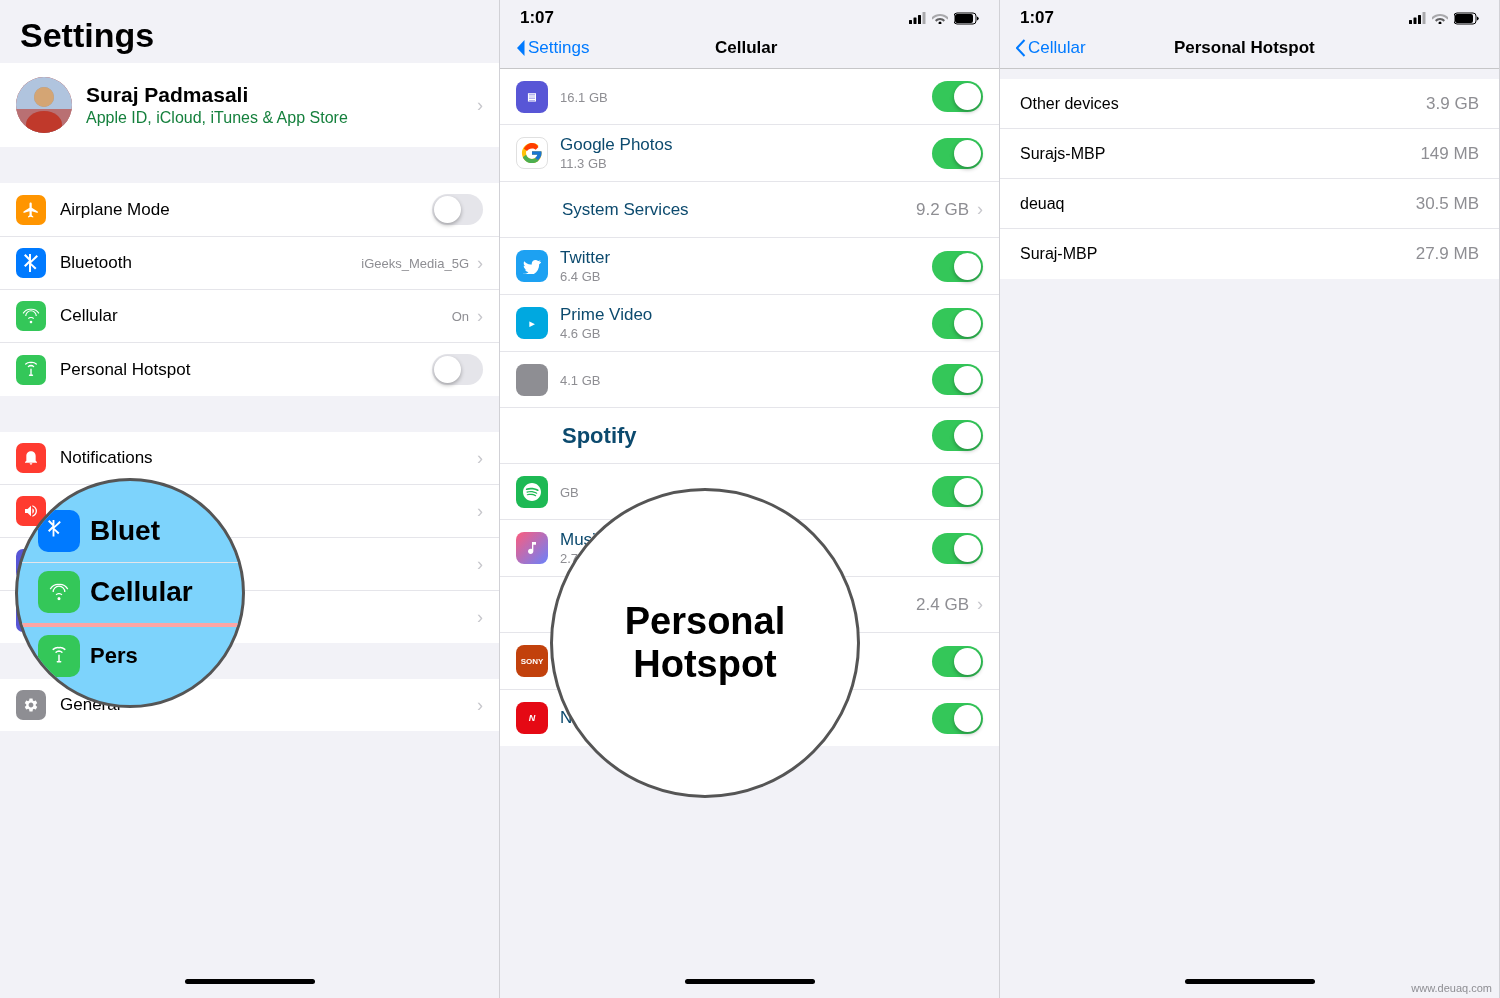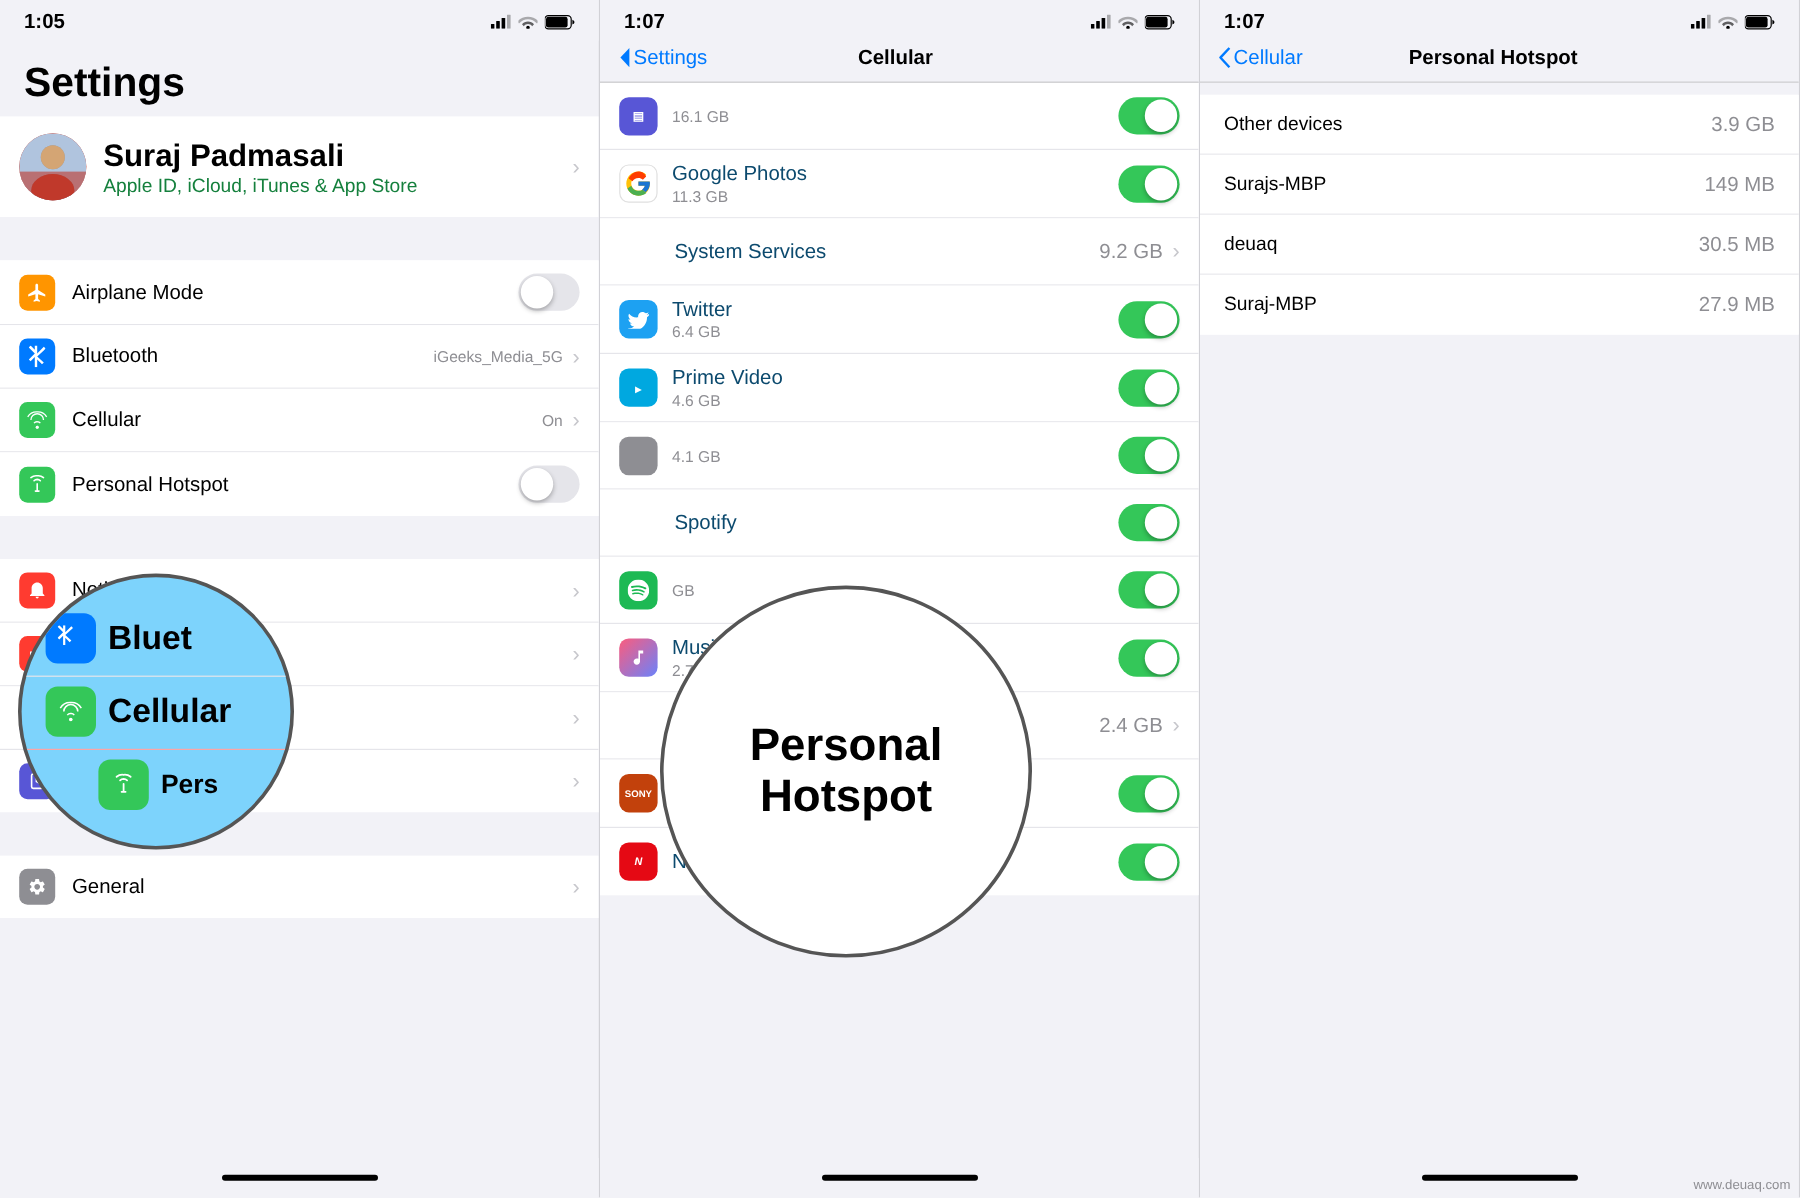--- a/index.html
+++ b/index.html
@@ -89,21 +89,21 @@
       height: 56px;
       border-radius: 28px;
       background: #c0392b;
       overflow: hidden;
       margin-right: 14px;
       display: flex;
       align-items: center;
       justify-content: center;
     }
     .profile-info { flex: 1; }
-    .profile-name { font-size: 26px; font-weight: 600; color: #000; }
+    .profile-name { font-size: 21px; font-weight: 600; color: #000; }
     .profile-sub { font-size: 16px; color: #15803d; margin-top: 2px; }
     .chevron { color: #c7c7cc; font-size: 18px; }
 
     
     .section-gap { height: 36px; background: #f2f2f7; }
     .section-gap-sm { height: 10px; background: #f2f2f7; }
 
     
     .settings-group {
       background: #fff;
@@ -268,41 +268,20 @@
       right: 8px;
       font-size: 11px;
       color: #8e8e93;
       z-index: 100;
     }
   </style>
 </head>
 <body>
 
 <div class="panel">
-  <div class="status-bar">
-    <span class="status-time">1:05</span>
-    <div class="status-icons">
-      <svg width="17" height="12" viewBox="0 0 17 12">
-        <rect x="0" y="8" width="3" height="4" rx="0.5"></rect>
-        <rect x="4.5" y="5.5" width="3" height="6.5" rx="0.5"></rect>
-        <rect x="9" y="3" width="3" height="9" rx="0.5"></rect>
-        <rect x="13.5" y="0" width="3" height="12" rx="0.5" opacity="0.3"></rect>
-      </svg>
-      <svg width="16" height="12" viewBox="0 0 16 12">
-        <path d="M8 9.5a1.5 1.5 0 110 3 1.5 1.5 0 010-3z"></path>
-        <path d="M8 6C10 6 11.8 6.9 13 8.3l-1.5 1.5C10.6 8.7 9.4 8 8 8s-2.6.7-3.5 1.8L3 8.3C4.2 6.9 6 6 8 6z" opacity="0.6"></path>
-        <path d="M8 2C11.5 2 14.7 3.5 17 6l-1.5 1.5C13.4 5.2 10.8 4 8 4S2.6 5.2.5 7.5L-1 6C1.3 3.5 4.5 2 8 2z" opacity="0.3"></path>
-      </svg>
-      <svg width="25" height="13" viewBox="0 0 25 13">
-        <rect x="0" y="1" width="22" height="11" rx="3" stroke="#000" stroke-width="1" fill="none"></rect>
-        <rect x="1" y="2" width="18" height="9" rx="2" fill="#000"></rect>
-        <path d="M23 4.5v4c1.1-.5 1.8-1.4 1.8-2s-.7-1.5-1.8-2z"></path>
-      </svg>
-    </div>
-  </div>
 
   <div class="scroll-content">
     <div class="settings-title">Settings</div>
 
     <div class="settings-group">
       <div class="profile-row">
         <div class="profile-avatar">
           <svg width="56" height="56" viewBox="0 0 56 56">
             <rect width="56" height="56" fill="#b0c4de"></rect>
             <circle cx="28" cy="20" r="10" fill="#8a9bb0"></circle>
@@ -440,21 +419,21 @@
     </div>
     <div style="display:flex; align-items:center; width:100%; padding: 0 16px 0 20px; border-top: 1px solid #e5e5ea; padding-top:8px; margin-top:4px;">
       <div style="width:42px; height:42px; border-radius:10px; background:#34c759; display:flex; align-items:center; justify-content:center; margin-right:10px; flex-shrink:0;">
         <svg width="20" height="20" viewBox="0 0 24 24" fill="white">
             <path d="M1.5 8.5A11.5 11.5 0 0 1 12 3a11.5 11.5 0 0 1 10.5 5.5M5 12a7 7 0 0 1 14 0M8.5 15.5A4 4 0 0 1 12 14a4 4 0 0 1 3.5 1.5M12 19a1 1 0 1 0 0 2 1 1 0 0 0 0-2z" stroke="white" stroke-width="1.5" fill="none"></path>
             <circle cx="12" cy="20" r="1.5" fill="white"></circle>
           </svg>
       </div>
       <span style="font-size:28px; font-weight:600; color:#000;">Cellular</span>
     </div>
-    <div style="display:flex; align-items:center; width:100%; padding: 0 16px 0 20px; border-top: 1px solid #fca5a5; padding-top:8px; margin-top:4px;justify-content:center;">
+    <div style="display:flex; align-items:center; width:100%; padding: 0 16px 0 20px; border-top: 4px solid #fca5a5; padding-top:8px; margin-top:4px;">
       <div style="width:42px; height:42px; border-radius:10px; background:#34c759; display:flex; align-items:center; justify-content:center; margin-right:10px; flex-shrink:0;">
         <svg width="20" height="20" viewBox="0 0 24 24" fill="white">
             <path d="M8.5 7.5A5 5 0 0 1 12 6a5 5 0 0 1 3.5 1.5M5 4A9 9 0 0 1 12 2a9 9 0 0 1 7 2M12 11v8M10 19h4" stroke="white" stroke-width="1.8" fill="none" stroke-linecap="round"></path>
           </svg>
       </div>
       <span style="font-size:22px; font-weight:600; color:#000;">Pers</span>
     </div>
   </div>
 
   <div class="bottom-bar-container">
@@ -571,21 +550,21 @@
         <div class="cell-info">
           <div class="cell-size">4.1 GB</div>
         </div>
         <div class="toggle on">
             <div class="toggle-knob"></div>
           </div>
       </div>
 
       <div class="cell-row">
         <div class="cell-info" style="padding-left:46px;">
-          <div class="cell-name" style="font-size:17px; font-weight:400;">Spotify</div>
+          <div class="cell-name" style="font-size:22px; font-weight:700;">Spotify</div>
         </div>
         <div class="toggle on">
             <div class="toggle-knob"></div>
           </div>
       </div>
 
       <div class="cell-row">
         <div class="cell-app-icon" style="background:#1db954;">
           <svg width="18" height="18" viewBox="0 0 24 24" fill="white">
               <path d="M12 0C5.4 0 0 5.4 0 12s5.4 12 12 12 12-5.4 12-12S18.66 0 12 0zm5.521 17.34c-.24.359-.66.48-1.021.24-2.82-1.74-6.36-2.101-10.561-1.141-.418.122-.779-.179-.899-.539-.12-.421.18-.78.54-.9 4.56-1.021 8.52-.6 11.64 1.32.42.18.479.659.301 1.02zm1.44-3.3c-.301.42-.841.6-1.262.3-3.239-1.98-8.159-2.58-11.939-1.38-.479.12-1.02-.12-1.14-.6-.12-.48.12-1.021.6-1.141C9.6 9.9 15 10.561 18.72 12.84c.361.181.54.78.241 1.2zm.12-3.36C15.24 8.4 8.82 8.16 5.16 9.301c-.6.179-1.2-.181-1.38-.721-.18-.601.18-1.2.72-1.381 4.26-1.26 11.28-1.02 15.721 1.621.539.3.719 1.02.419 1.56-.299.421-1.02.599-1.559.3z"></path>

